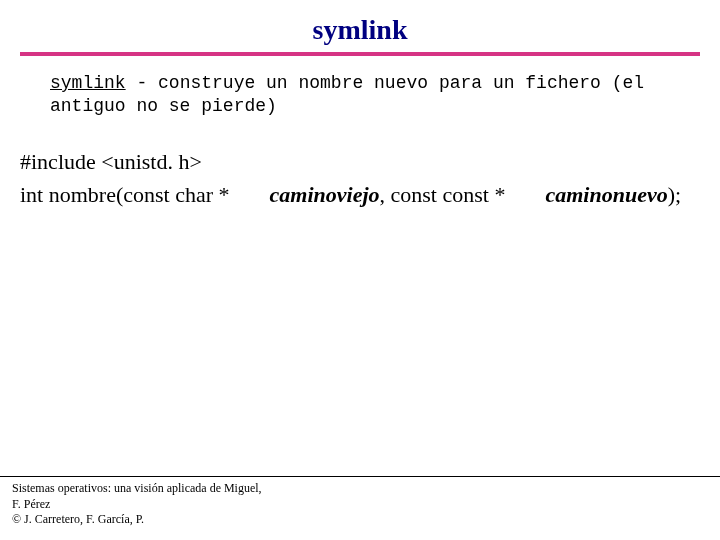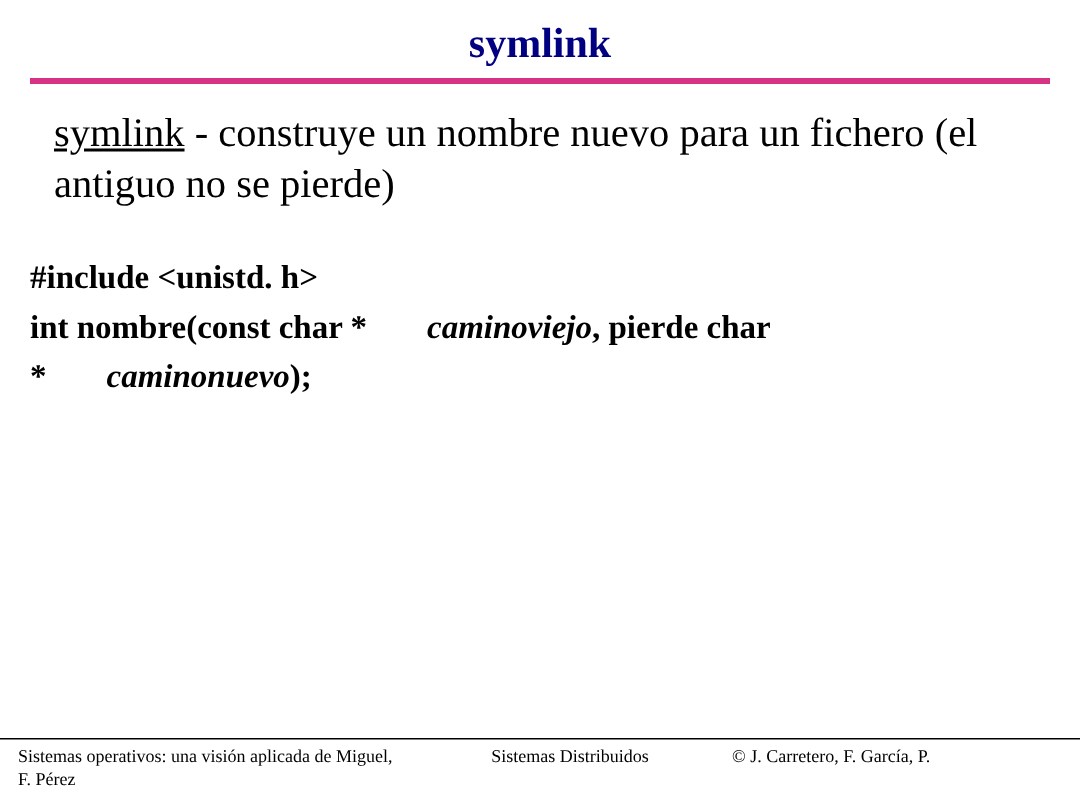--- a/index.html
+++ b/index.html
@@ -24,64 +24,65 @@
     color: #000080;
     margin-bottom: 6px;
   }
   .rule {
     height: 4px;
     background: #d63384; 
     width: 100%;
     margin: 0 0 16px 0;
   }
   .desc {
-    font-size: 27px;
+    font-size: 18px;
     line-height: 1.25;
-    margin: 0 10px 0 16px;
+    margin: 0 10px 0 30px;
+    font-family: Liberation Mono, monospace;
   }
   .desc .fn { text-decoration: underline; }
   .code {
     margin-top: 28px;
     font-size: 22px;
     line-height: 1.5;
   }
-  .code .b { font-weight: bold; }
+  .code .b { font-weight: normal; }
   .code .i { font-style: italic; font-weight: bold; margin-left: 40px; }
   .footer {
     position: absolute;
     left: 0; right: 0; bottom: 12px;
     border-top: 1px solid #000;
     padding: 4px 12px 0 12px;
     display: flex;
     justify-content: space-between;
     font-size: 12px;
     line-height: 1.3;
+    flex-direction: column;
   }
   .footer .left  { width: 260px; text-align: left; }
   .footer .mid   { flex: 1; text-align: center; }
   .footer .right { width: 220px; text-align: left; }
 </style>
 </head>
 <body>
 
 <div class="slide">
 
   <div class="title">symlink</div>
   <div class="rule"></div>
 
   <p class="desc">
     <span class="fn">symlink</span><span> - construye un nombre nuevo para un fichero (el antiguo no se pierde)</span>
   </p>
 
   <div class="code">
     <div class="b">#include &lt;unistd. h&gt;</div>
     <div>
-      <span class="b">int nombre(const char *</span><span class="i">caminoviejo</span><span class="b">, pierde char *</span><span class="i">caminonuevo</span><span class="b">);</span>
+      <span class="b">int nombre(const char *</span><span class="i">caminoviejo</span><span class="b">, const const *</span><span class="i">caminonuevo</span><span class="b">);</span>
     </div>
   </div>
 
   <div class="footer">
     <div class="left">Sistemas operativos: una visión aplicada de Miguel, F. Pérez</div>
-    <div class="mid">Sistemas Distribuidos</div>
     <div class="right">© J. Carretero, F. García, P.</div>
   </div>
 
 </div>
 
 </body></html>

